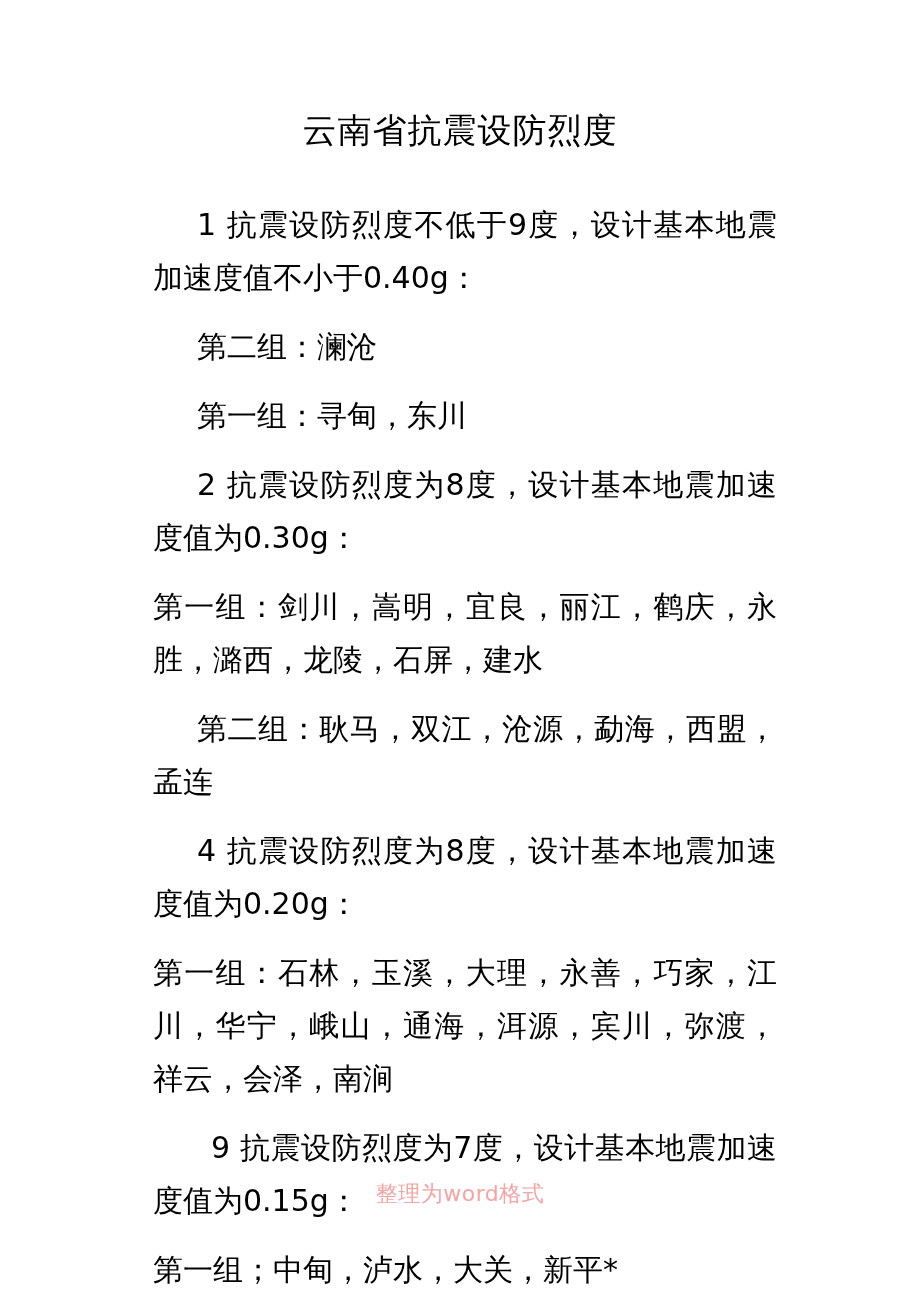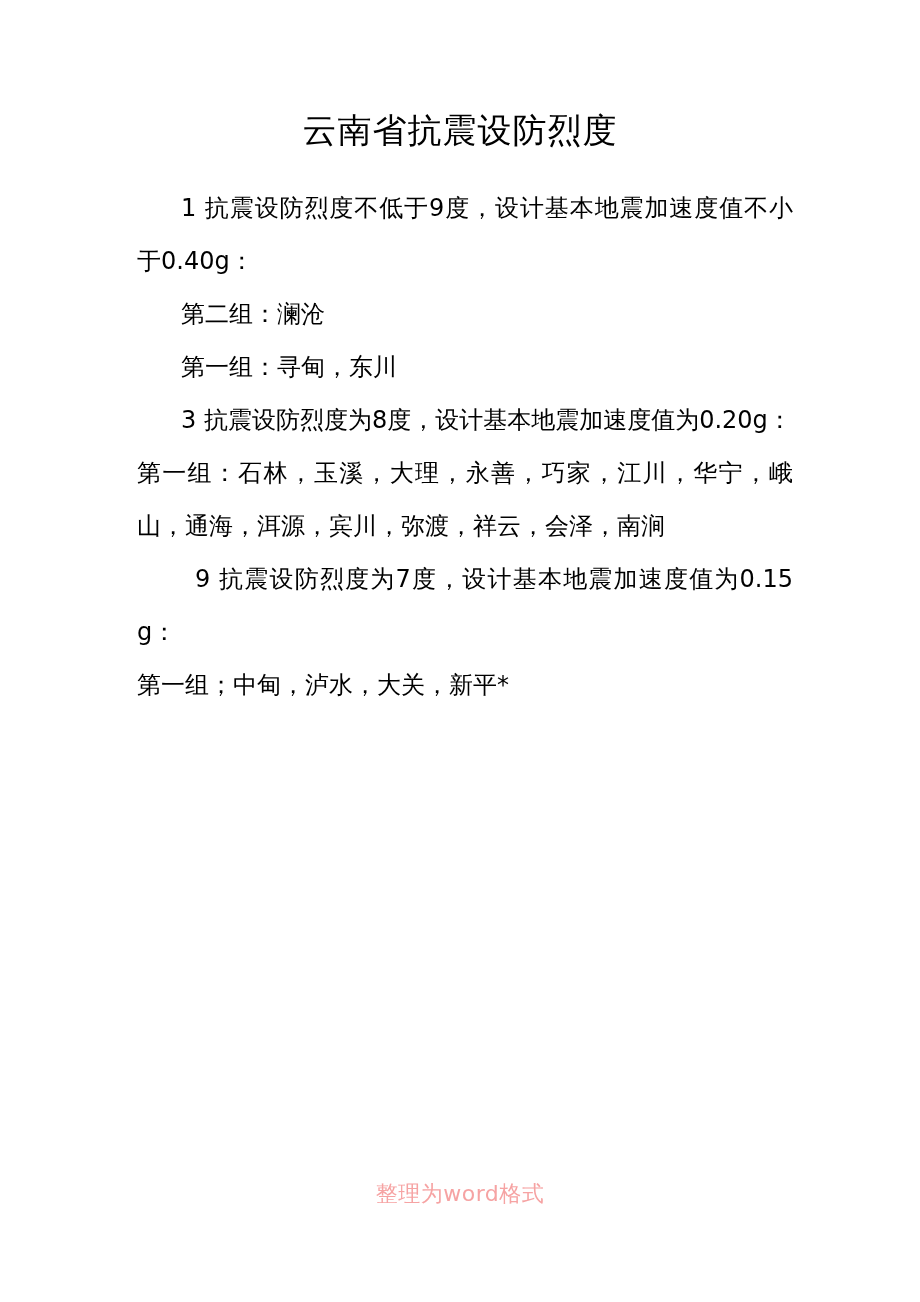--- a/index.html
+++ b/index.html
@@ -41,27 +41,27 @@
 
   
   .body-block {
     position: absolute;
     left: 137px;
     top: 182px;
     width: 656px;
   }
 
   .para {
-    font-size: 24px;
+    font-size: 30px;
     line-height: 53px;
     color: #000000;
     text-align: justify;
     text-justify: inter-ideograph;
     word-break: break-all;
-    margin: 0;
+    margin: 16px;
   }
 
   .para + .para {
     margin-top: 0;
   }
   .gap-md { margin-top: 10px; }
   .gap-lg { margin-top: 16px; }
 
   .indent-1 { text-indent: 44px; }
   .indent-2 { text-indent: 48px; }
@@ -93,24 +93,27 @@
   <div class="doc-title">云南省抗震设防烈度</div>
 
   <div class="body-block">
 
     <p class="para indent-1">1 抗震设防烈度不低于9度，设计基本地震加速度值不小于0.40g：</p>
 
     <p class="para indent-1 gap-md">第二组：澜沧</p>
 
     <p class="para indent-1 gap-lg">第一组：寻甸，东川</p>
 
+    <p class="para indent-1 gap-lg">2 抗震设防烈度为8度，设计基本地震加速度值为0.30g：</p>
 
+    <p class="para">第一组：剑川，嵩明，宜良，丽江，鹤庆，永胜，潞西，龙陵，石屏，建水</p>
 
+    <p class="para indent-1 gap-md">第二组：耿马，双江，沧源，勐海，西盟，孟连</p>
 
-    <p class="para indent-1 gap-lg">3 抗震设防烈度为8度，设计基本地震加速度值为0.20g：</p>
+    <p class="para indent-1 gap-lg">4 抗震设防烈度为8度，设计基本地震加速度值为0.20g：</p>
 
     <p class="para">第一组：石林，玉溪，大理，永善，巧家，江川，华宁，峨山，通海，洱源，宾川，弥渡，祥云，会泽，南涧</p>
 
 
     <p class="para indent-3 gap-lg">9 抗震设防烈度为7度，设计基本地震加速度值为0.15g：</p>
 
     <p class="para">第一组；中甸，泸水，大关，新平*</p>
 
   </div>
 

